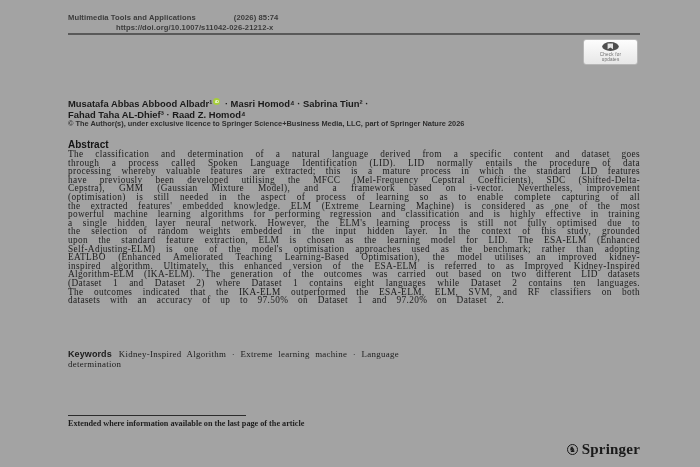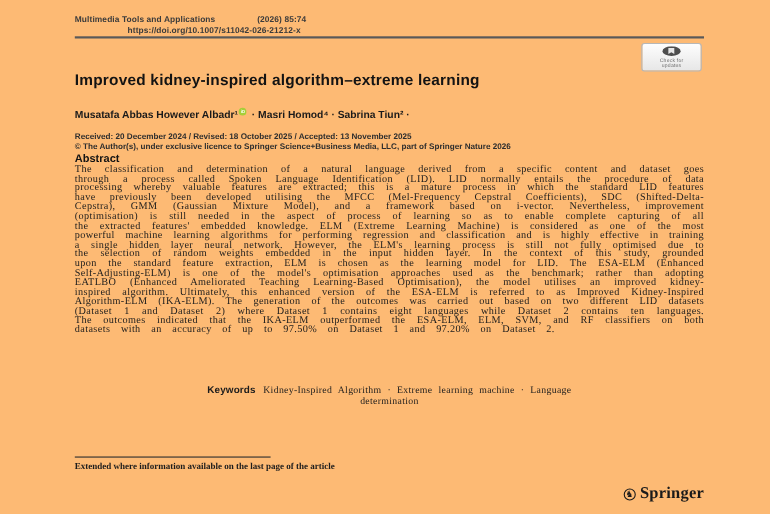--- a/index.html
+++ b/index.html
@@ -1,20 +1,20 @@
 <!DOCTYPE html>
 <html><head>
 <meta charset="utf-8">
 <style>
   html,body{margin:0;padding:0;}
   body{
     width:700px;height:467px;background:#ffffff;position:relative;
     font-family:"Liberation Sans", sans-serif;color:#1d1d1d;overflow:hidden;
   }
-  .page{position:absolute;inset:0;background:#fdba74;}
+  .page{position:absolute;inset:0;background:#a3a3a3;}
 
   
   .journal-block{position:absolute;left:68px;top:13px;font-size:7.6px;font-weight:bold;
     color:#3b3b3b;line-height:9.6px;letter-spacing:0.1px;}
   .journal-block .issue{margin-left:38px;}
   .jline2{font-weight:bold;padding-left:48px;}
   .header-rule{position:absolute;left:68px;top:33px;width:572px;height:2px;background:#595959;}
 
   
   .update-badge{position:absolute;left:583px;top:39px;width:55px;height:26px;
@@ -42,21 +42,21 @@
 
   
   .abs-heading{position:absolute;left:68px;top:139px;font-size:10px;font-weight:bold;color:#141414;}
   .abs-body{position:absolute;left:68px;top:150px;width:572px;
     font-family:"Liberation Serif", serif;font-size:9.3px;line-height:8.6px;
     text-align:justify;color:#1c1c1c;word-spacing:7px;letter-spacing:0.35px;}
 
   
   .keywords{position:absolute;left:68px;top:349px;width:572px;
     font-family:"Liberation Serif", serif;font-size:8.9px;line-height:10px;
-    color:#1c1c1c;word-spacing:3px;letter-spacing:0.3px;text-align:center;}
+    color:#1c1c1c;word-spacing:3px;letter-spacing:0.3px;}
   .kw-label{font-family:"Liberation Sans", sans-serif;font-weight:bold;font-size:9px;
     margin-right:7px;letter-spacing:0.1px;word-spacing:0;}
 
   
   .footnote-rule{position:absolute;left:68px;top:415px;width:178px;height:1.4px;background:#2b2b2b;}
   .footnote{position:absolute;left:68px;top:419px;font-family:"Liberation Serif", serif;
     font-weight:bold;font-size:8.2px;color:#1d1d1d;}
   .published{position:absolute;left:68px;top:443px;font-family:"Liberation Serif", serif;
     font-weight:bold;font-size:9.2px;color:#1d1d1d;margin-top:28px;}
   .springer{position:absolute;right:60px;top:441px;display:flex;align-items:center;gap:4px;}
@@ -83,31 +83,30 @@
   <div class="update-badge">
     <svg class="crossmark" width="17" height="9" viewBox="0 0 17 9">
       <ellipse cx="8.5" cy="4.5" rx="8.3" ry="4.4" fill="#4e4e4e"></ellipse>
       <path d="M5.6 1.6 h5.4 v5.6 L8.3 5.4 5.6 7.2 Z" fill="#e6e6e6"></path>
     </svg>
     <div class="badge-line">Check for</div>
     <div class="badge-line">updates</div>
   </div>
 
   <h1 class="title">
-    <span class="tline">Improved kidney-inspired algorithm–extreme learning</span>
   </h1>
 
   <div class="authors">
     <div class="aline">
-      <span>Musatafa Abbas However Albadr¹</span><span class="orcid">iD</span><span> · Masri Homod⁴ · Sabrina Tiun² ·</span>
+      <span>Musatafa Abbas Abbood Albadr¹</span><span class="orcid">iD</span><span> · Masri Homod⁴ · Sabrina Tiun² ·</span>
     </div>
+    <div class="aline">Fahad Taha AL-Dhief³ · Raad Z. Homod⁴</div>
   </div>
 
   <div class="dates-block">
-    <div>Received: 20 December 2024 / Revised: 18 October 2025 / Accepted: 13 November 2025</div>
     <div>© The Author(s), under exclusive licence to Springer Science+Business Media, LLC, part of Springer Nature 2026</div>
   </div>
 
   <div class="abs-heading">Abstract</div>
   <div class="abs-body">The classification and determination of a natural language derived from a specific content and dataset goes through a process called Spoken Language Identification (LID). LID normally entails the procedure of data processing whereby valuable features are extracted; this is a mature process in which the standard LID features have previously been developed utilising the MFCC (Mel-Frequency Cepstral Coefficients), SDC (Shifted-Delta-Cepstra), GMM (Gaussian Mixture Model), and a framework based on i-vector. Nevertheless, improvement (optimisation) is still needed in the aspect of process of learning so as to enable complete capturing of all the extracted features' embedded knowledge. ELM (Extreme Learning Machine) is considered as one of the most powerful machine learning algorithms for performing regression and classification and is highly effective in training a single hidden layer neural network. However, the ELM's learning process is still not fully optimised due to the selection of random weights embedded in the input hidden layer. In the context of this study, grounded upon the standard feature extraction, ELM is chosen as the learning model for LID. The ESA-ELM (Enhanced Self-Adjusting-ELM) is one of the model's optimisation approaches used as the benchmark; rather than adopting EATLBO (Enhanced Ameliorated Teaching Learning-Based Optimisation), the model utilises an improved kidney-inspired algorithm. Ultimately, this enhanced version of the ESA-ELM is referred to as Improved Kidney-Inspired Algorithm-ELM (IKA-ELM). The generation of the outcomes was carried out based on two different LID datasets (Dataset 1 and Dataset 2) where Dataset 1 contains eight languages while Dataset 2 contains ten languages. The outcomes indicated that the IKA-ELM outperformed the ESA-ELM, ELM, SVM, and RF classifiers on both datasets with an accuracy of up to 97.50% on Dataset 1 and 97.20% on Dataset 2.</div>
 
   <div class="keywords">
     <span class="kw-label">Keywords</span><span>Kidney-Inspired Algorithm · Extreme learning machine · Language</span><br>
     <span>determination</span>
   </div>

